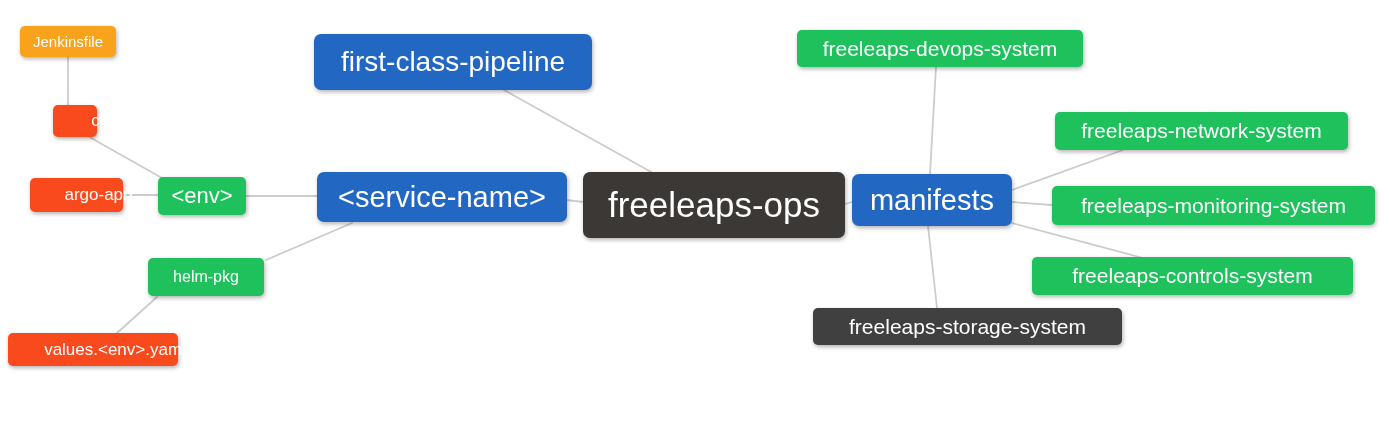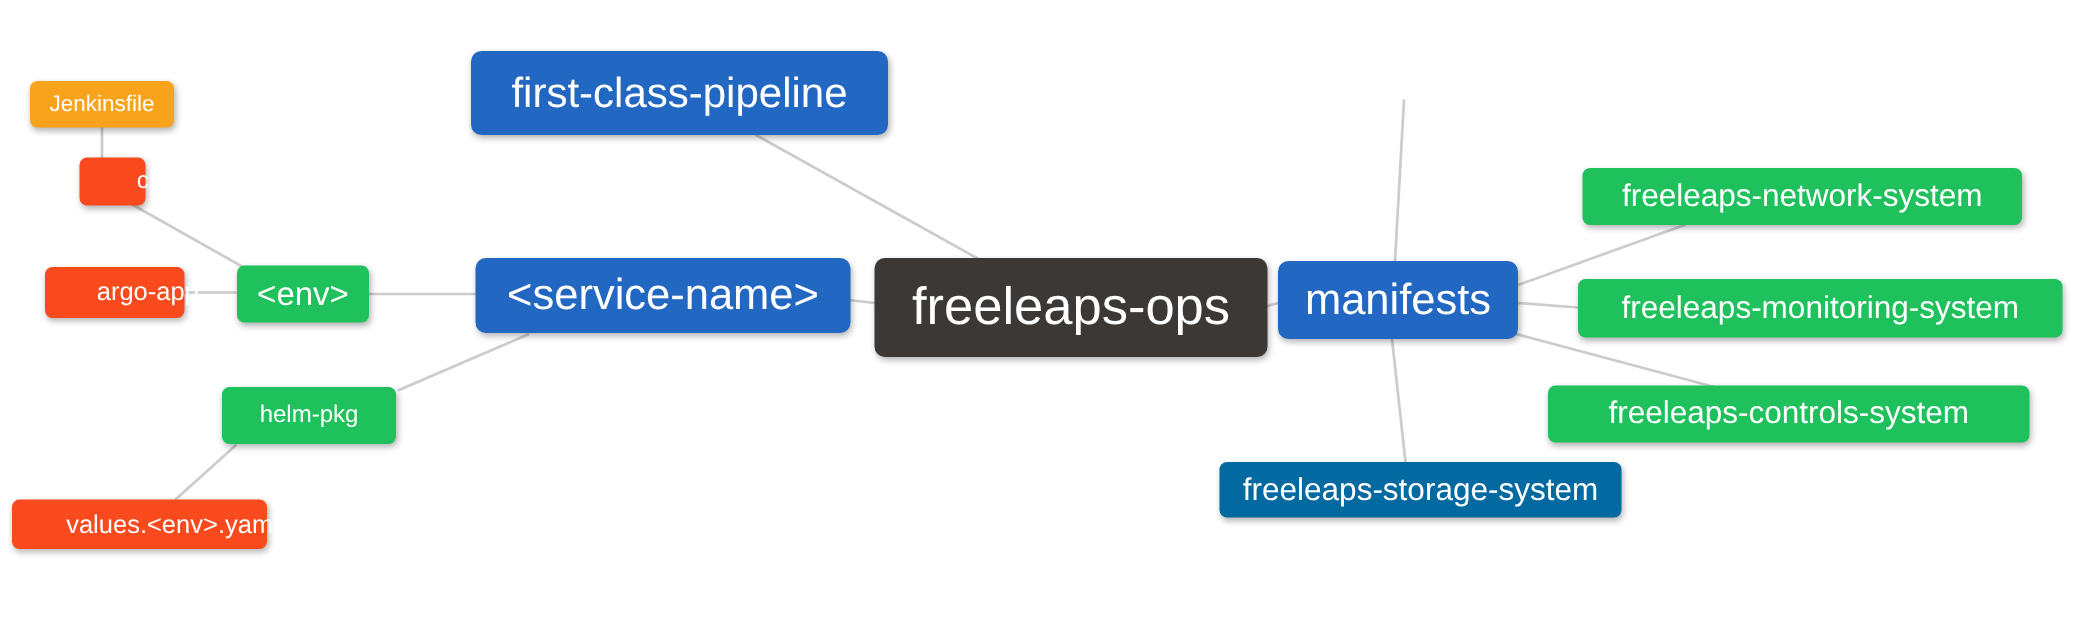--- a/index.html
+++ b/index.html
@@ -56,42 +56,43 @@
     <line x1="504" y1="90" x2="653" y2="173" style="stroke: rgb(204, 204, 204);"></line>
     <line x1="566" y1="200" x2="583" y2="202" style="stroke: rgb(204, 204, 204);"></line>
     <line x1="845" y1="204" x2="852" y2="202" style="stroke: rgb(204, 204, 204);"></line>
     <line x1="930" y1="174" x2="936" y2="67" style="stroke: rgb(204, 204, 204);"></line>
     <line x1="1012" y1="190" x2="1123" y2="150" style="stroke: rgb(204, 204, 204);"></line>
     <line x1="1012" y1="202" x2="1052" y2="205" style="stroke: rgb(204, 204, 204);"></line>
     <line x1="1008" y1="222" x2="1143" y2="258" style="stroke: rgb(204, 204, 204);"></line>
     <line x1="928" y1="226" x2="937" y2="308" style="stroke: rgb(204, 204, 204);"></line>
   </svg>
 
-  <div class="node small c-orange" style="left: 20px; top: 26px; width: 96px; height: 31px; font-size: 15px; background: rgb(249, 162, 27); margin-top: 28px;">Jenkinsfile</div>
+  <div class="node small c-orange" style="left: 20px; top: 26px; width: 96px; height: 31px; font-size: 15px; background: rgb(249, 162, 27);">Jenkinsfile</div>
 
   <div class="node small c-red" style="left: 53px; top: 105px; width: 33px; height: 32px; font-size: 16px; background: rgb(249, 74, 29);">ci</div>
 
   <div class="node small c-red" style="left: 30px; top: 178px; width: 93px; height: 34px; font-size: 17px; background: rgb(249, 74, 29);">argo-app</div>
 
   <div class="node small c-green" style="left: 158px; top: 177px; width: 88px; height: 38px; font-size: 22px; background: rgb(31, 193, 92);">&lt;env&gt;</div>
 
   <div class="node small c-green" style="left: 148px; top: 258px; width: 116px; height: 38px; font-size: 16px; background: rgb(31, 193, 92);">helm-pkg</div>
 
   <div class="node small c-red" style="left: 8px; top: 333px; width: 170px; height: 33px; font-size: 17px; background: rgb(249, 74, 29);">values.&lt;env&gt;.yaml</div>
 
   <div class="node big c-branch" style="left: 317px; top: 172px; width: 250px; height: 50px; font-size: 29px; background: rgb(34, 103, 194);">&lt;service-name&gt;</div>
 
   <div class="node big c-branch" style="left: 314px; top: 34px; width: 278px; height: 56px; font-size: 28px; background: rgb(34, 103, 194);">first-class-pipeline</div>
 
   <div class="node big c-root" style="left: 583px; top: 172px; width: 262px; height: 66px; font-size: 35px; background: rgb(59, 56, 53);">freeleaps-ops</div>
 
   <div class="node big c-branch" style="left: 852px; top: 174px; width: 160px; height: 52px; font-size: 29px; background: rgb(34, 103, 194);">manifests</div>
 
+  <div class="node small c-green" style="left: 797px; top: 30px; width: 286px; height: 37px; font-size: 21px; background: rgb(31, 193, 92);">freeleaps-devops-system</div>
 
   <div class="node small c-green" style="left: 1055px; top: 112px; width: 293px; height: 38px; font-size: 21px; background: rgb(31, 193, 92);">freeleaps-network-system</div>
 
   <div class="node small c-green" style="left: 1052px; top: 186px; width: 323px; height: 39px; font-size: 21px; background: rgb(31, 193, 92);">freeleaps-monitoring-system</div>
 
   <div class="node small c-green" style="left: 1032px; top: 257px; width: 321px; height: 38px; font-size: 21px; background: rgb(31, 193, 92);">freeleaps-controls-system</div>
 
-  <div class="node small c-green" style="left: 813px; top: 308px; width: 268px; height: 37px; font-size: 21px; background: #0369a1;">freeleaps-storage-system</div>
+  <div class="node small c-green" style="left: 813px; top: 308px; width: 309px; height: 37px; font-size: 21px; background: #404040;">freeleaps-storage-system</div>
 
 </div>
 
 </body></html>

